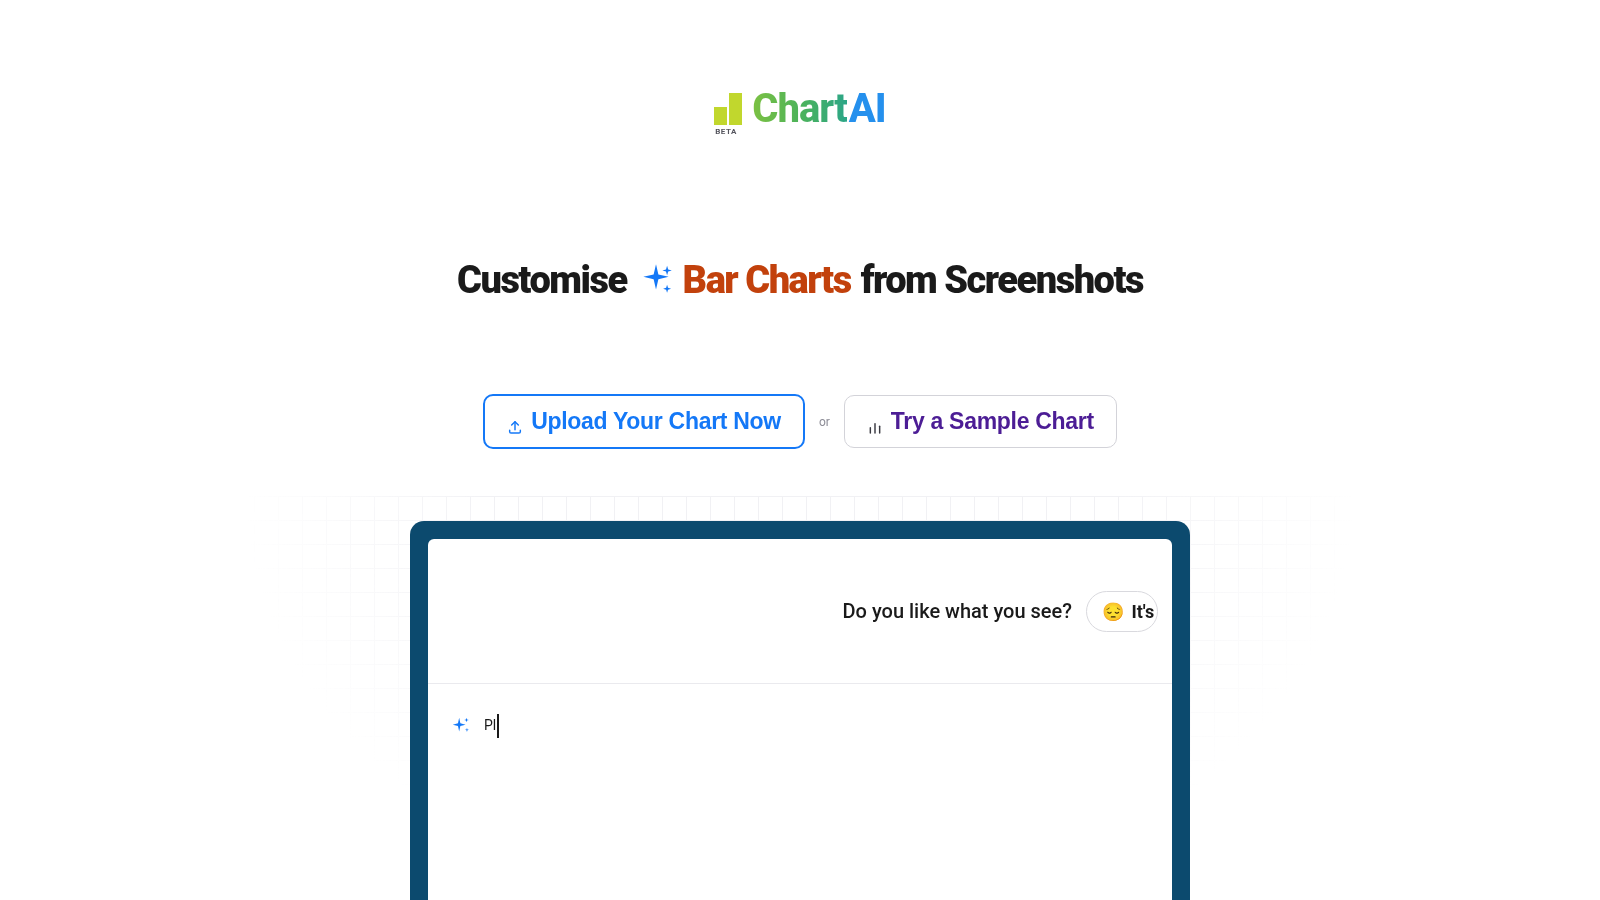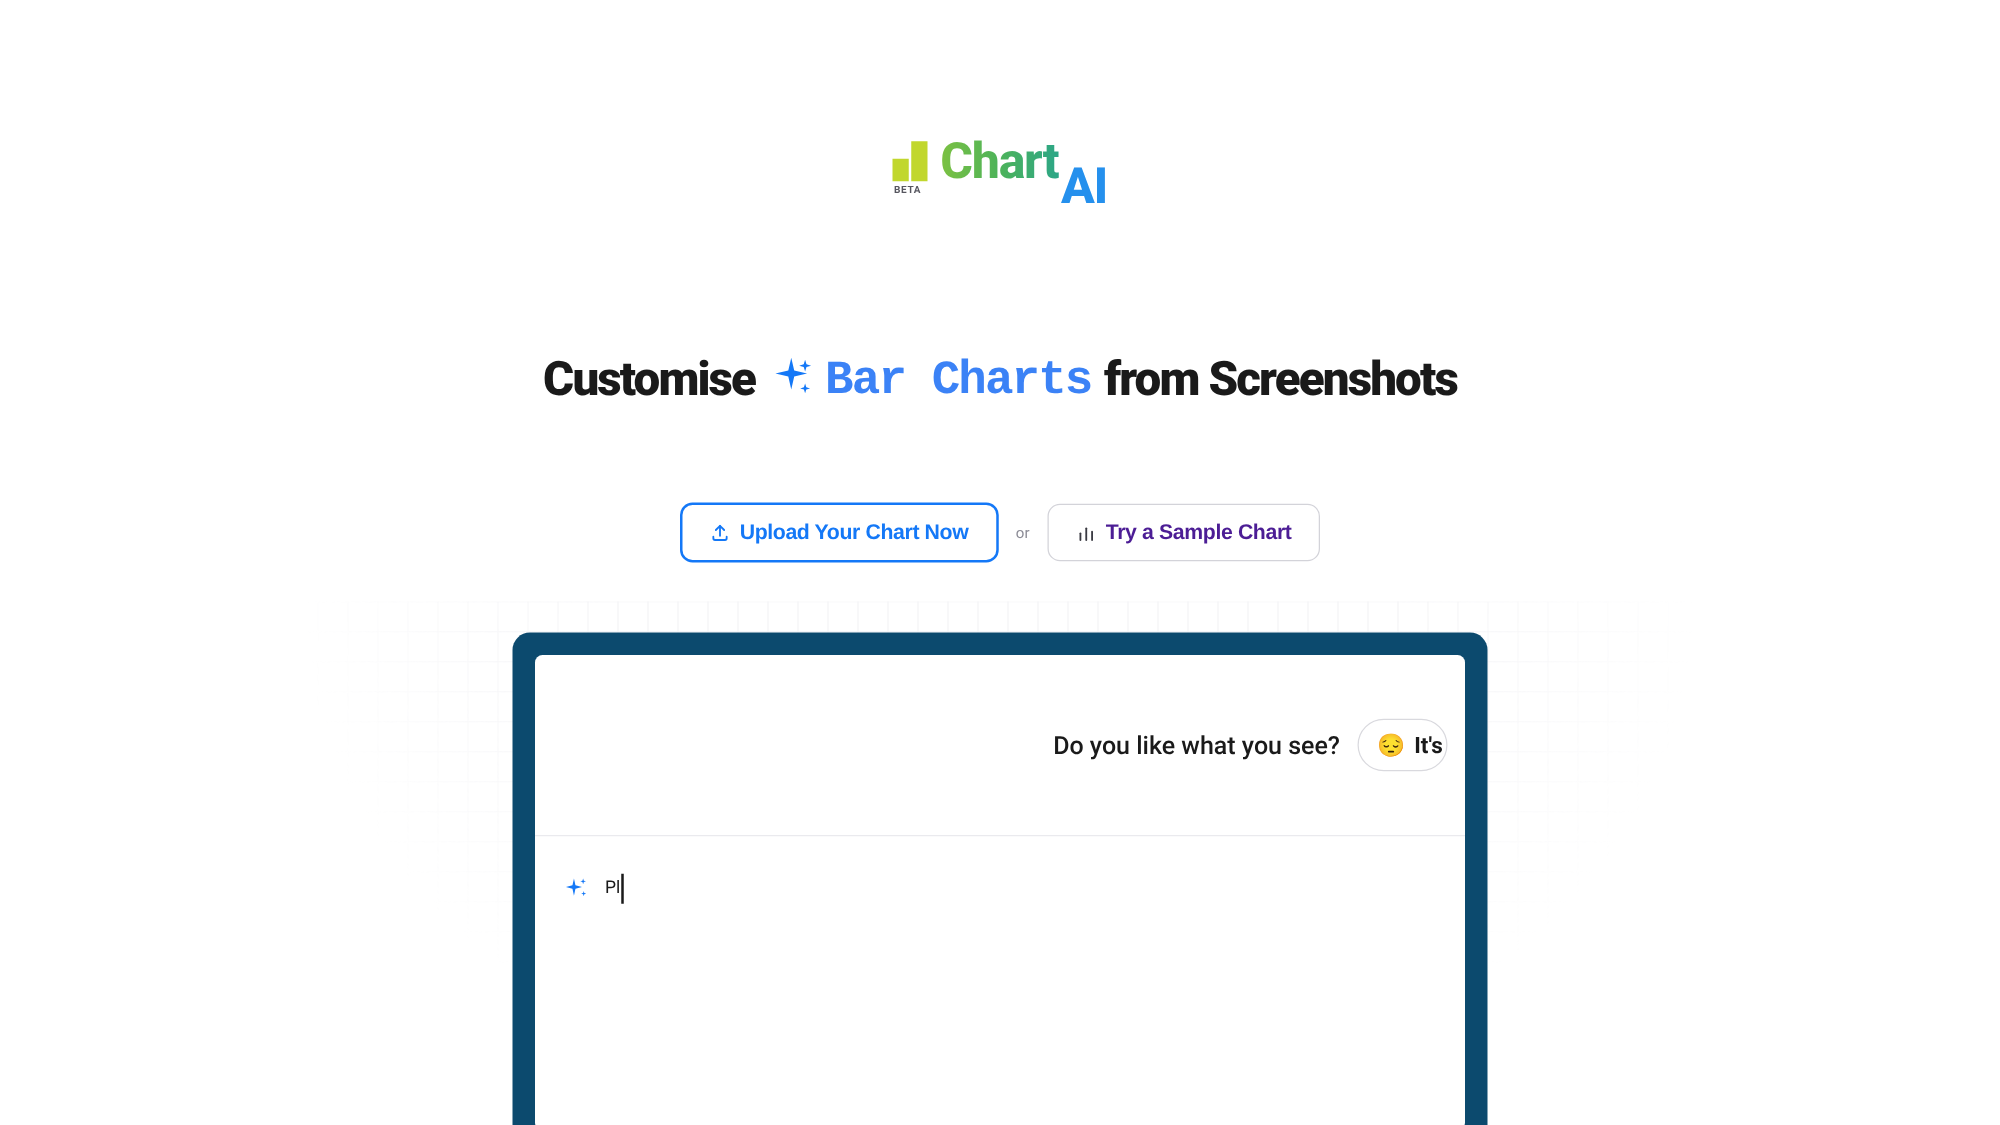--- a/index.html
+++ b/index.html
@@ -15,20 +15,21 @@
       overflow: hidden;
       position: relative;
     }
     .page {
       width: 100%;
       height: 100%;
       display: flex;
       flex-direction: column;
       align-items: center;
       padding-top: 85px;
+      gap: 16px;
     }
     .logo-container {
       display: flex;
       align-items: center;
       gap: 2px;
       margin-bottom: 110px;
     }
     .logo-bars {
       display: flex;
       align-items: flex-end;
@@ -61,57 +62,56 @@
       letter-spacing: -1px;
     }
     .logo-chart {
       background: linear-gradient(90deg, #7cc142 0%, #4db35a 50%, #2ca687 100%);
       -webkit-background-clip: text;
       background-clip: text;
       -webkit-text-fill-color: transparent;
     }
     .logo-ai {
       color: #2590ed;
-      margin-top: 40px;
     }
     .headline {
       font-size: 38px;
       font-weight: 900;
       color: #1a1a1a;
       letter-spacing: -1.5px;
       margin-bottom: 76px;
       display: flex;
       align-items: center;
       gap: 10px;
       white-space: nowrap;
     }
     .headline-blue {
-      color: #3b82f6;
+      color: #c2410c;
       display: inline-flex;
+      align-items: center;
       gap: 8px;
-      font-family: Liberation Mono, monospace;
     }
     .sparkle-large {
       width: 38px;
       height: 38px;
       display: inline-block;
     }
     .actions {
       display: flex;
       align-items: center;
       gap: 14px;
       margin-bottom: 56px;
     }
     .btn {
       display: inline-flex;
       align-items: center;
       gap: 8px;
       padding: 12px 22px;
       border-radius: 10px;
-      font-size: 17px;
+      font-size: 23px;
       font-weight: 800;
       cursor: pointer;
       background: #ffffff;
       letter-spacing: -0.3px;
     }
     .btn-primary {
       border: 2.5px solid #1478f7;
       color: #1478f7;
     }
     .btn-secondary {

